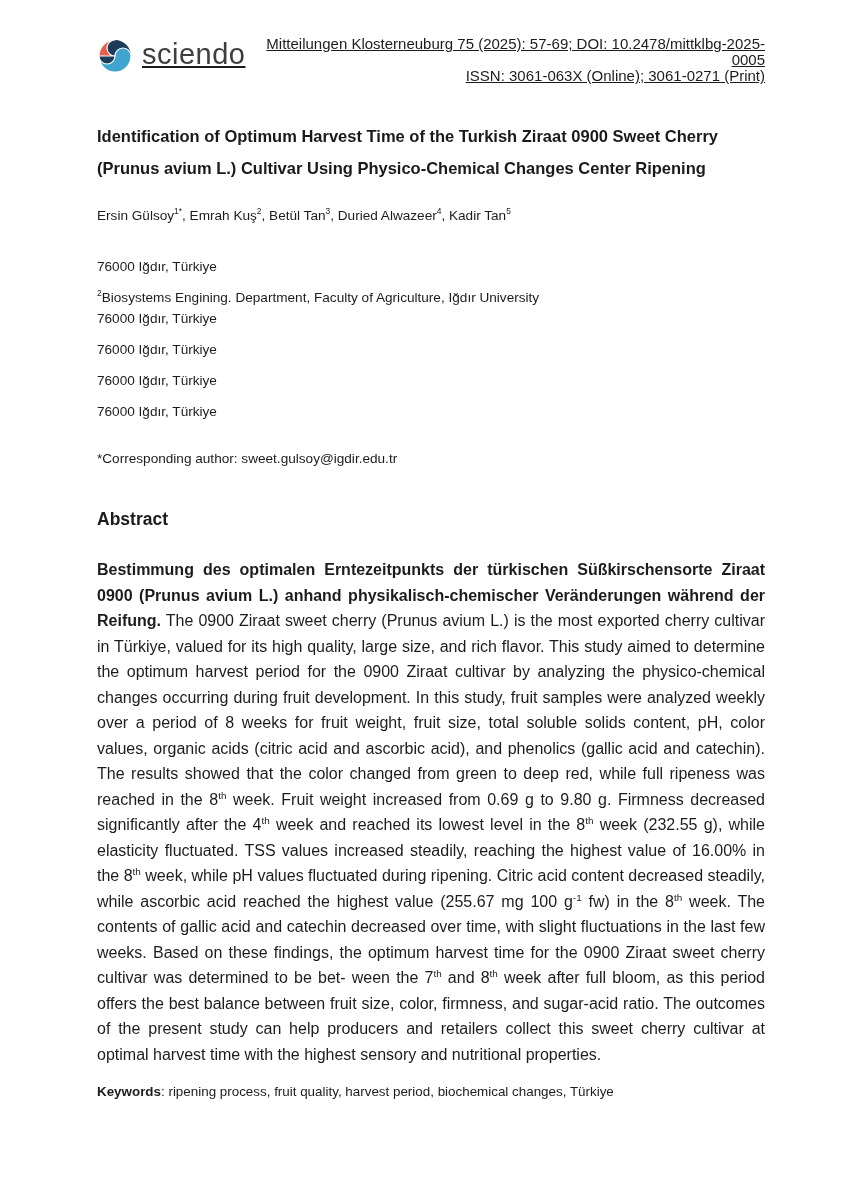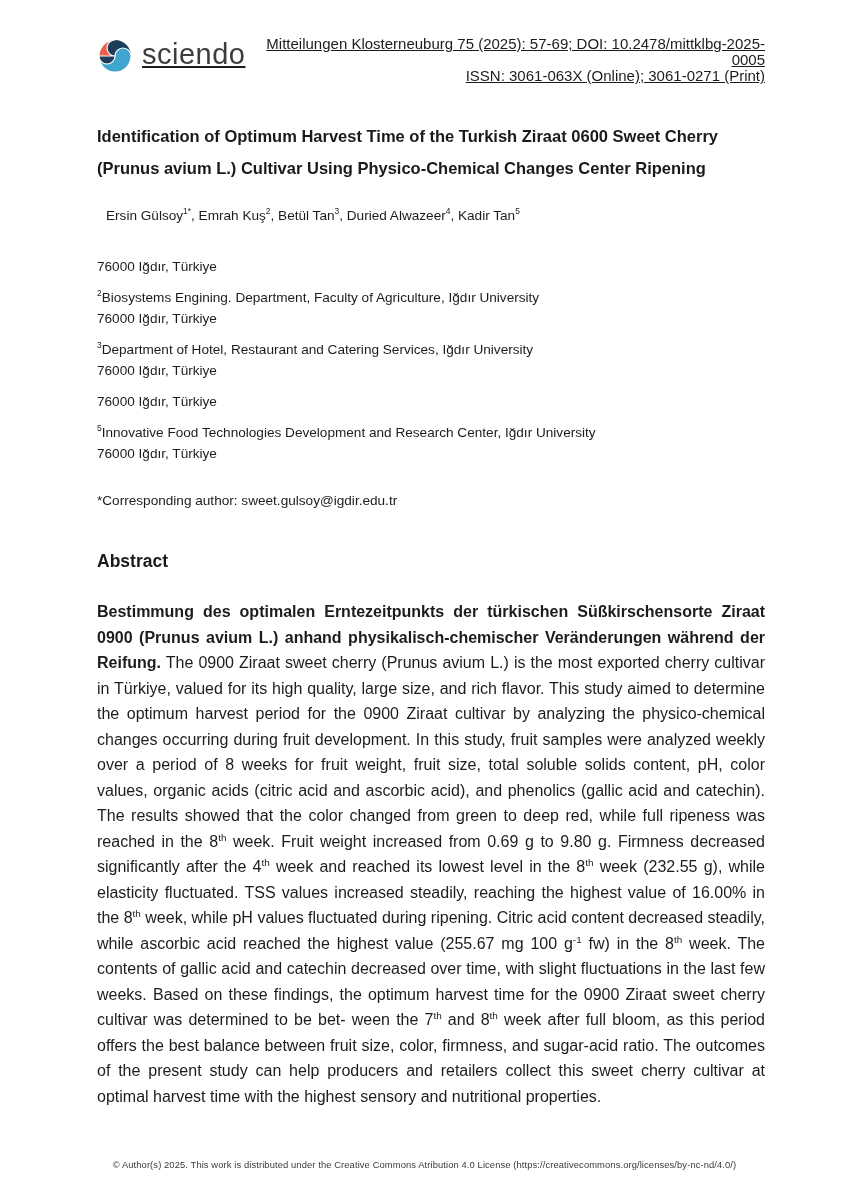--- a/index.html
+++ b/index.html
@@ -45,21 +45,21 @@
   }
   
   .title {
     margin: 36px 0 0 0;
     font-size: 16.5px;
     font-weight: 700;
     line-height: 32px;
     color: #1a1a1a;
   }
   
-  .authors { margin: 22px 0 0 9px; font-size: 13.6px; line-height: 20px; }
+  .authors { margin: 22px 0 0 0; font-size: 13.6px; line-height: 20px; }
   
   .affiliations { margin-top: 30px; }
   .affil { margin-bottom: 10px; }
   .affil p { margin: 0; font-size: 13.6px; line-height: 21px; }
   
   .corresponding { margin: 27px 0 0 0; font-size: 13.6px; line-height: 20px; }
   .email-link { color: inherit; text-decoration: none; }
   
   .abstract-heading {
     margin: 40px 0 16px 0;
@@ -104,50 +104,46 @@
           <path d="M2,18 A16,16 0 0 0 34,18 A8,8 0 0 0 18,18 A8,8 0 0 1 2,18 Z" stroke="#ffffff" stroke-width="1.2" fill="#3fa5cf"></path>
         </svg>
         <span class="logo-text">sciendo</span>
       </div>
       <div class="journal-info">
         <div>Mitteilungen Klosterneuburg 75 (2025): 57-69; DOI: 10.2478/mittklbg-2025-0005</div>
         <div>ISSN: 3061-063X (Online); 3061-0271 (Print)</div>
       </div>
     </div>
 
-    <h1 class="title"><span>Identification of Optimum Harvest Time of the Turkish Ziraat 0600 Sweet Cherry</span><br><span>(</span><span class="seg-i">Prunus avium</span><span> L.) Cultivar Using Physico-Chemical Changes Center Ripening</span></h1>
+    <h1 class="title"><span>Identification of Optimum Harvest Time of the Turkish Ziraat 0900 Sweet Cherry</span><br><span>(</span><span class="seg-i">Prunus avium</span><span> L.) Cultivar Using Physico-Chemical Changes Center Ripening</span></h1>
 
     <p class="authors"><span>Ersin Gülsoy</span><sup>1*</sup><span>, Emrah Kuş</span><sup>2</sup><span>, Betül Tan</span><sup>3</sup><span>, Duried Alwazeer</span><sup>4</sup><span>, Kadir Tan</span><sup>5</sup></p>
 
     <div class="affiliations">
       <div class="affil">
         <p>76000 Iğdır, Türkiye</p>
       </div>
       <div class="affil">
         <p><sup>2</sup><span>Biosystems Engining. Department, Faculty of Agriculture, Iğdır University</span></p>
         <p>76000 Iğdır, Türkiye</p>
       </div>
       <div class="affil">
-        <p><sup>3</sup><span>Department of Hotel, Restaurant and Catering Services, Iğdır University</span></p>
         <p>76000 Iğdır, Türkiye</p>
       </div>
       <div class="affil">
         <p>76000 Iğdır, Türkiye</p>
       </div>
       <div class="affil">
-        <p><sup>5</sup><span>Innovative Food Technologies Development and Research Center, Iğdır University</span></p>
         <p>76000 Iğdır, Türkiye</p>
       </div>
     </div>
 
     <p class="corresponding"><span>*Corresponding author: </span><a class="email-link" href="#">sweet.gulsoy@igdir.edu.tr</a></p>
 
     <h2 class="abstract-heading">Abstract</h2>
 
     <p class="abstract-body"><span class="seg-b">Bestimmung des optimalen Erntezeitpunkts der türkischen Süßkirschensorte Ziraat 0900 (</span><span class="seg-b seg-i">Prunus avium</span><span class="seg-b"> L.) anhand physikalisch-chemischer Veränderungen während der Reifung.</span><span> The 0900 Ziraat sweet cherry (</span><span class="seg-i">Prunus avium</span><span> L.) is the most exported cherry cultivar in Türkiye, valued for its high quality, large size, and rich flavor. This study aimed to determine the optimum harvest period for the 0900 Ziraat cultivar by analyzing the physico-chemical changes occurring during fruit development. In this study, fruit samples were analyzed weekly over a period of 8 weeks for fruit weight, fruit size, total soluble solids content, pH, color values, organic acids (citric acid and ascorbic acid), and phenolics (gallic acid and catechin). The results showed that the color changed from green to deep red, while full ripeness was reached in the 8</span><sup>th</sup><span> week. Fruit weight increased from 0.69 g to 9.80 g. Firmness decreased significantly after the 4</span><sup>th</sup><span> week and reached its lowest level in the 8</span><sup>th</sup><span> week (232.55 g), while elasticity fluctuated. TSS values increased steadily, reaching the highest value of 16.00% in the 8</span><sup>th</sup><span> week, while pH values fluctuated during ripening. Citric acid content decreased steadily, while ascorbic acid reached the highest value (255.67 mg 100 g</span><sup>-1</sup><span> fw) in the 8</span><sup>th</sup><span> week. The contents of gallic acid and catechin decreased over time, with slight fluctuations in the last few weeks. Based on these findings, the optimum harvest time for the 0900 Ziraat sweet cherry cultivar was determined to be bet- ween the 7</span><sup>th</sup><span> and 8</span><sup>th</sup><span> week after full bloom, as this period offers the best balance between fruit size, color, firmness, and sugar-acid ratio. The outcomes of the present study can help producers and retailers collect this sweet cherry cultivar at optimal harvest time with the highest sensory and nutritional properties.</span></p>
 
+    <p class="keywords"><span class="seg-b">Keywords</span><span>: ripening process, fruit quality, harvest period, biochemical changes, Türkiye</span></p>
 
   </div>
 
-  <div class="footer">
-    <span>© Author(s) 2025. This work is distributed under the Creative Commons Atribution 4.0 License (https://creativecommons.org/licenses/by-nc-nd/4.0/)</span>
-  </div>
 </div>
 
 </body></html>

